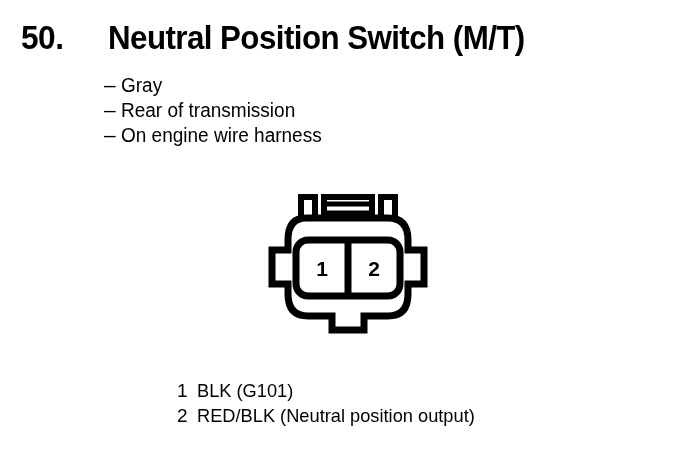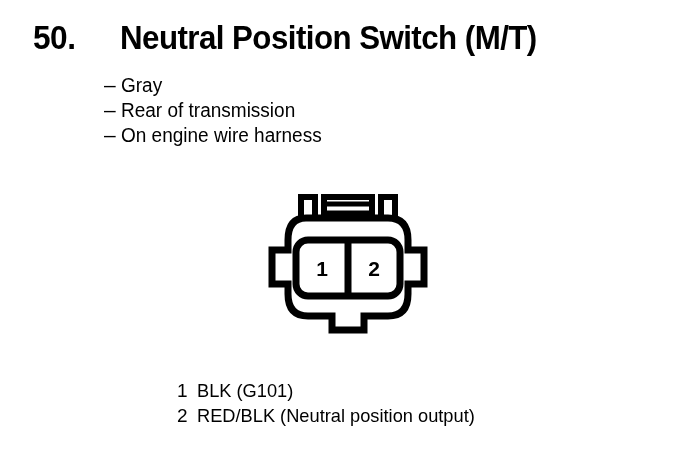--- a/index.html
+++ b/index.html
@@ -14,21 +14,21 @@
     position: relative;
     overflow: hidden;
     font-family: "Liberation Sans", "DejaVu Sans", sans-serif;
     color: #000000;
     -webkit-font-smoothing: none;
   }
 
   
   #header {
     position: absolute;
-    left: 16px;
+    left: 4px;
     top: 16px;
     width: 612px;
     height: 44px;
   }
   #item-number {
     position: absolute;
     left: 17px;
     top: 0;
     font-size: 34px;
     font-weight: bold;

